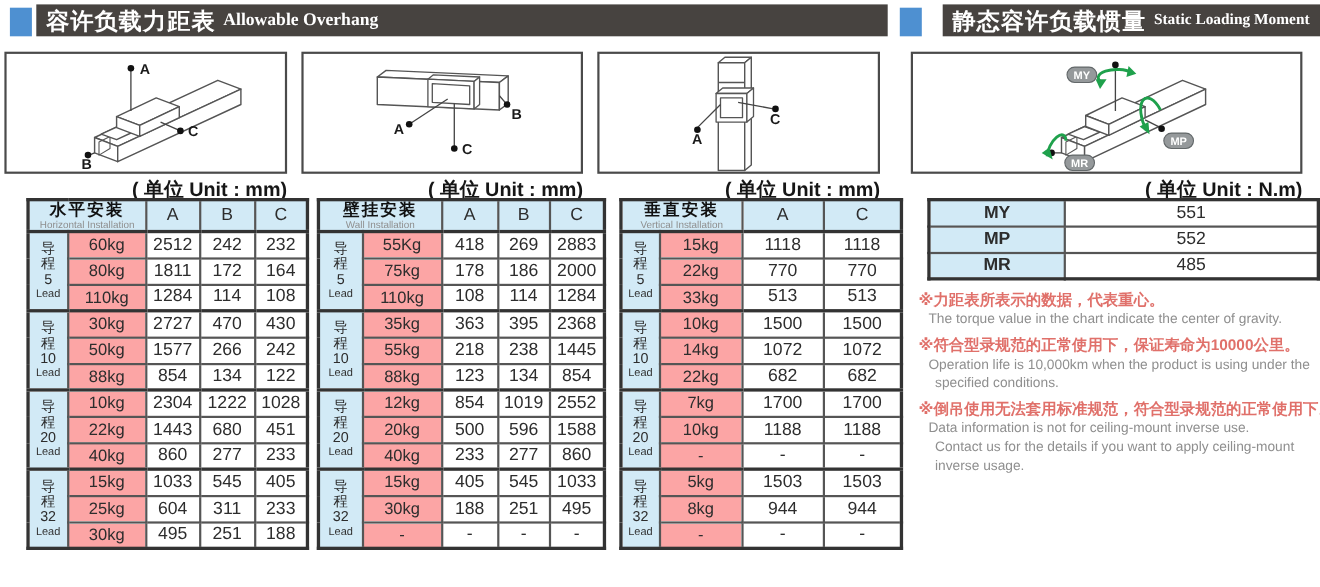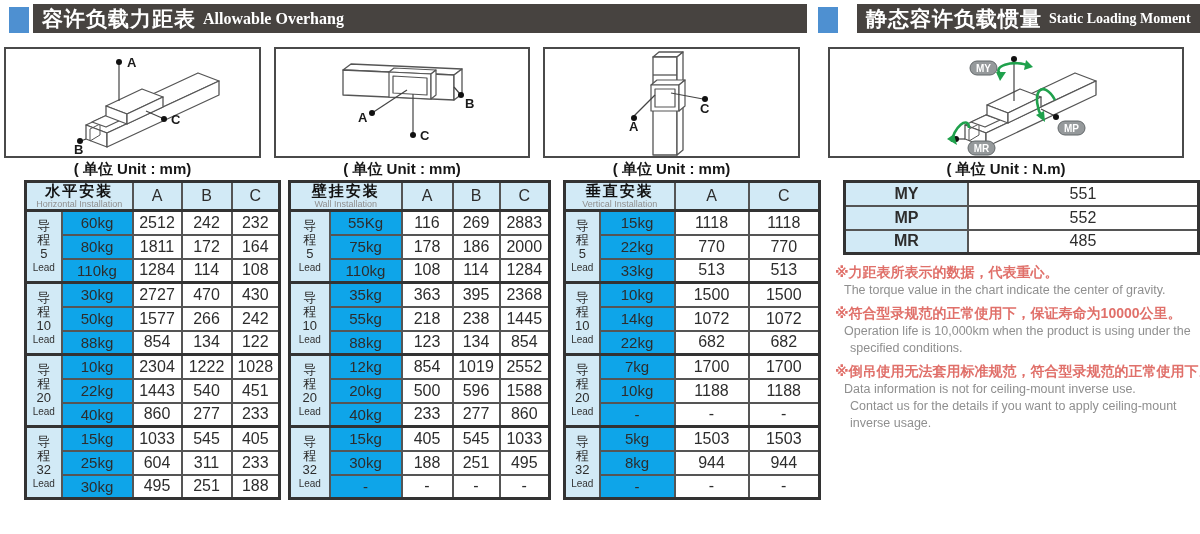--- a/index.html
+++ b/index.html
@@ -12,37 +12,37 @@
   .hdr-bar { position:absolute; background:#474340; color:#fff; display:flex; align-items:center; padding-left:9px;font-family:Liberation Serif, serif; }
   .hdr-zh { font-size:21px; font-weight:bold; letter-spacing:1px; white-space:nowrap; }
   .hdr-en { font-size:16px; font-weight:bold; margin-left:7px; white-space:nowrap; }
   .hdr-en.small { font-size:14px; }
 
   
   .panel { position:absolute; border:2px solid #4a4a4a; background:#fff; }
   .panel svg { display:block; width:100%; height:100%; }
   .panel svg text { font-family:"Liberation Sans","DejaVu Sans",sans-serif; }
 
-  .unit { position:absolute; height:18px; font-size:15px; font-weight:bold; color:#161616;
-          text-align:center; white-space:nowrap; }
+  .unit { position:absolute; height:18px; font-size:18px; font-weight:bold; color:#161616;
+          text-align:right; white-space:nowrap; }
 
   
   .thost { position:absolute;padding-left:20px; }
   .otable { border-collapse:collapse; table-layout:fixed; background:#fff; border:3px solid #333; }
   .otable td { border:2px solid #555; text-align:center; vertical-align:middle; color:#2d2d2d; overflow:hidden; }
   .otable tr td { height:24px; }
   .hrow td { height:27px; border-bottom:3px solid #333; }
   tr.gstart td { border-top:3px solid #333; }
   .title-cell { background:#d2eaf6; }
   .tzh { font-size:15px; font-weight:bold; color:#111; letter-spacing:2px; line-height:16px; }
   .ten { font-size:9px; color:#8f8f8f; line-height:10px; white-space:nowrap; }
   .colh { background:#d2eaf6; font-size:16px; color:#222; }
   .leadcell { background:#d2eaf6; font-size:13px; color:#222; line-height:14px; padding:2px 0; }
   .leadcell .lw { font-size:10px; color:#333; }
-  .wcell { background:#0ea5e9; font-size:15px; color:#171717; }
+  .wcell { background:#fca5a5; font-size:15px; color:#171717; }
   .vcell { background:#fff; font-size:16px; color:#333; }
   .mtable td { height:23px; }
   .mlabel { background:#d2eaf6; font-size:16px; font-weight:bold; color:#111; }
   .mvalue { font-size:16px; color:#333; }
 
   
   .notes { position:absolute; }
   .note { margin-bottom:5px;margin-left:12px; }
   .nzh { color:#e0706a; font-weight:bold; font-size:14px; line-height:19px; white-space:nowrap; }
   .nen { color:#8f8f8f; font-size:12.5px; line-height:17px; padding-left:9px; white-space:nowrap; }
@@ -283,21 +283,21 @@
               <div class="lw">Lead</div>
             </td>
             <td class="wcell">10kg</td>
             <td class="vcell">2304</td>
             <td class="vcell">1222</td>
             <td class="vcell">1028</td>
           </tr>
           <tr class="">
             <td class="wcell">22kg</td>
             <td class="vcell">1443</td>
-            <td class="vcell">540</td>
+            <td class="vcell">680</td>
             <td class="vcell">451</td>
           </tr>
           <tr class="">
             <td class="wcell">40kg</td>
             <td class="vcell">860</td>
             <td class="vcell">277</td>
             <td class="vcell">233</td>
           </tr>
           <tr class="gstart">
             <td rowspan="3" class="leadcell">
@@ -346,21 +346,21 @@
             <td class="colh">C</td>
           </tr>
           <tr class="gstart">
             <td rowspan="3" class="leadcell">
               <div>导</div>
               <div>程</div>
               <div>5</div>
               <div class="lw">Lead</div>
             </td>
             <td class="wcell">55Kg</td>
-            <td class="vcell">116</td>
+            <td class="vcell">418</td>
             <td class="vcell">269</td>
             <td class="vcell">2883</td>
           </tr>
           <tr class="">
             <td class="wcell">75kg</td>
             <td class="vcell">178</td>
             <td class="vcell">186</td>
             <td class="vcell">2000</td>
           </tr>
           <tr class="">

